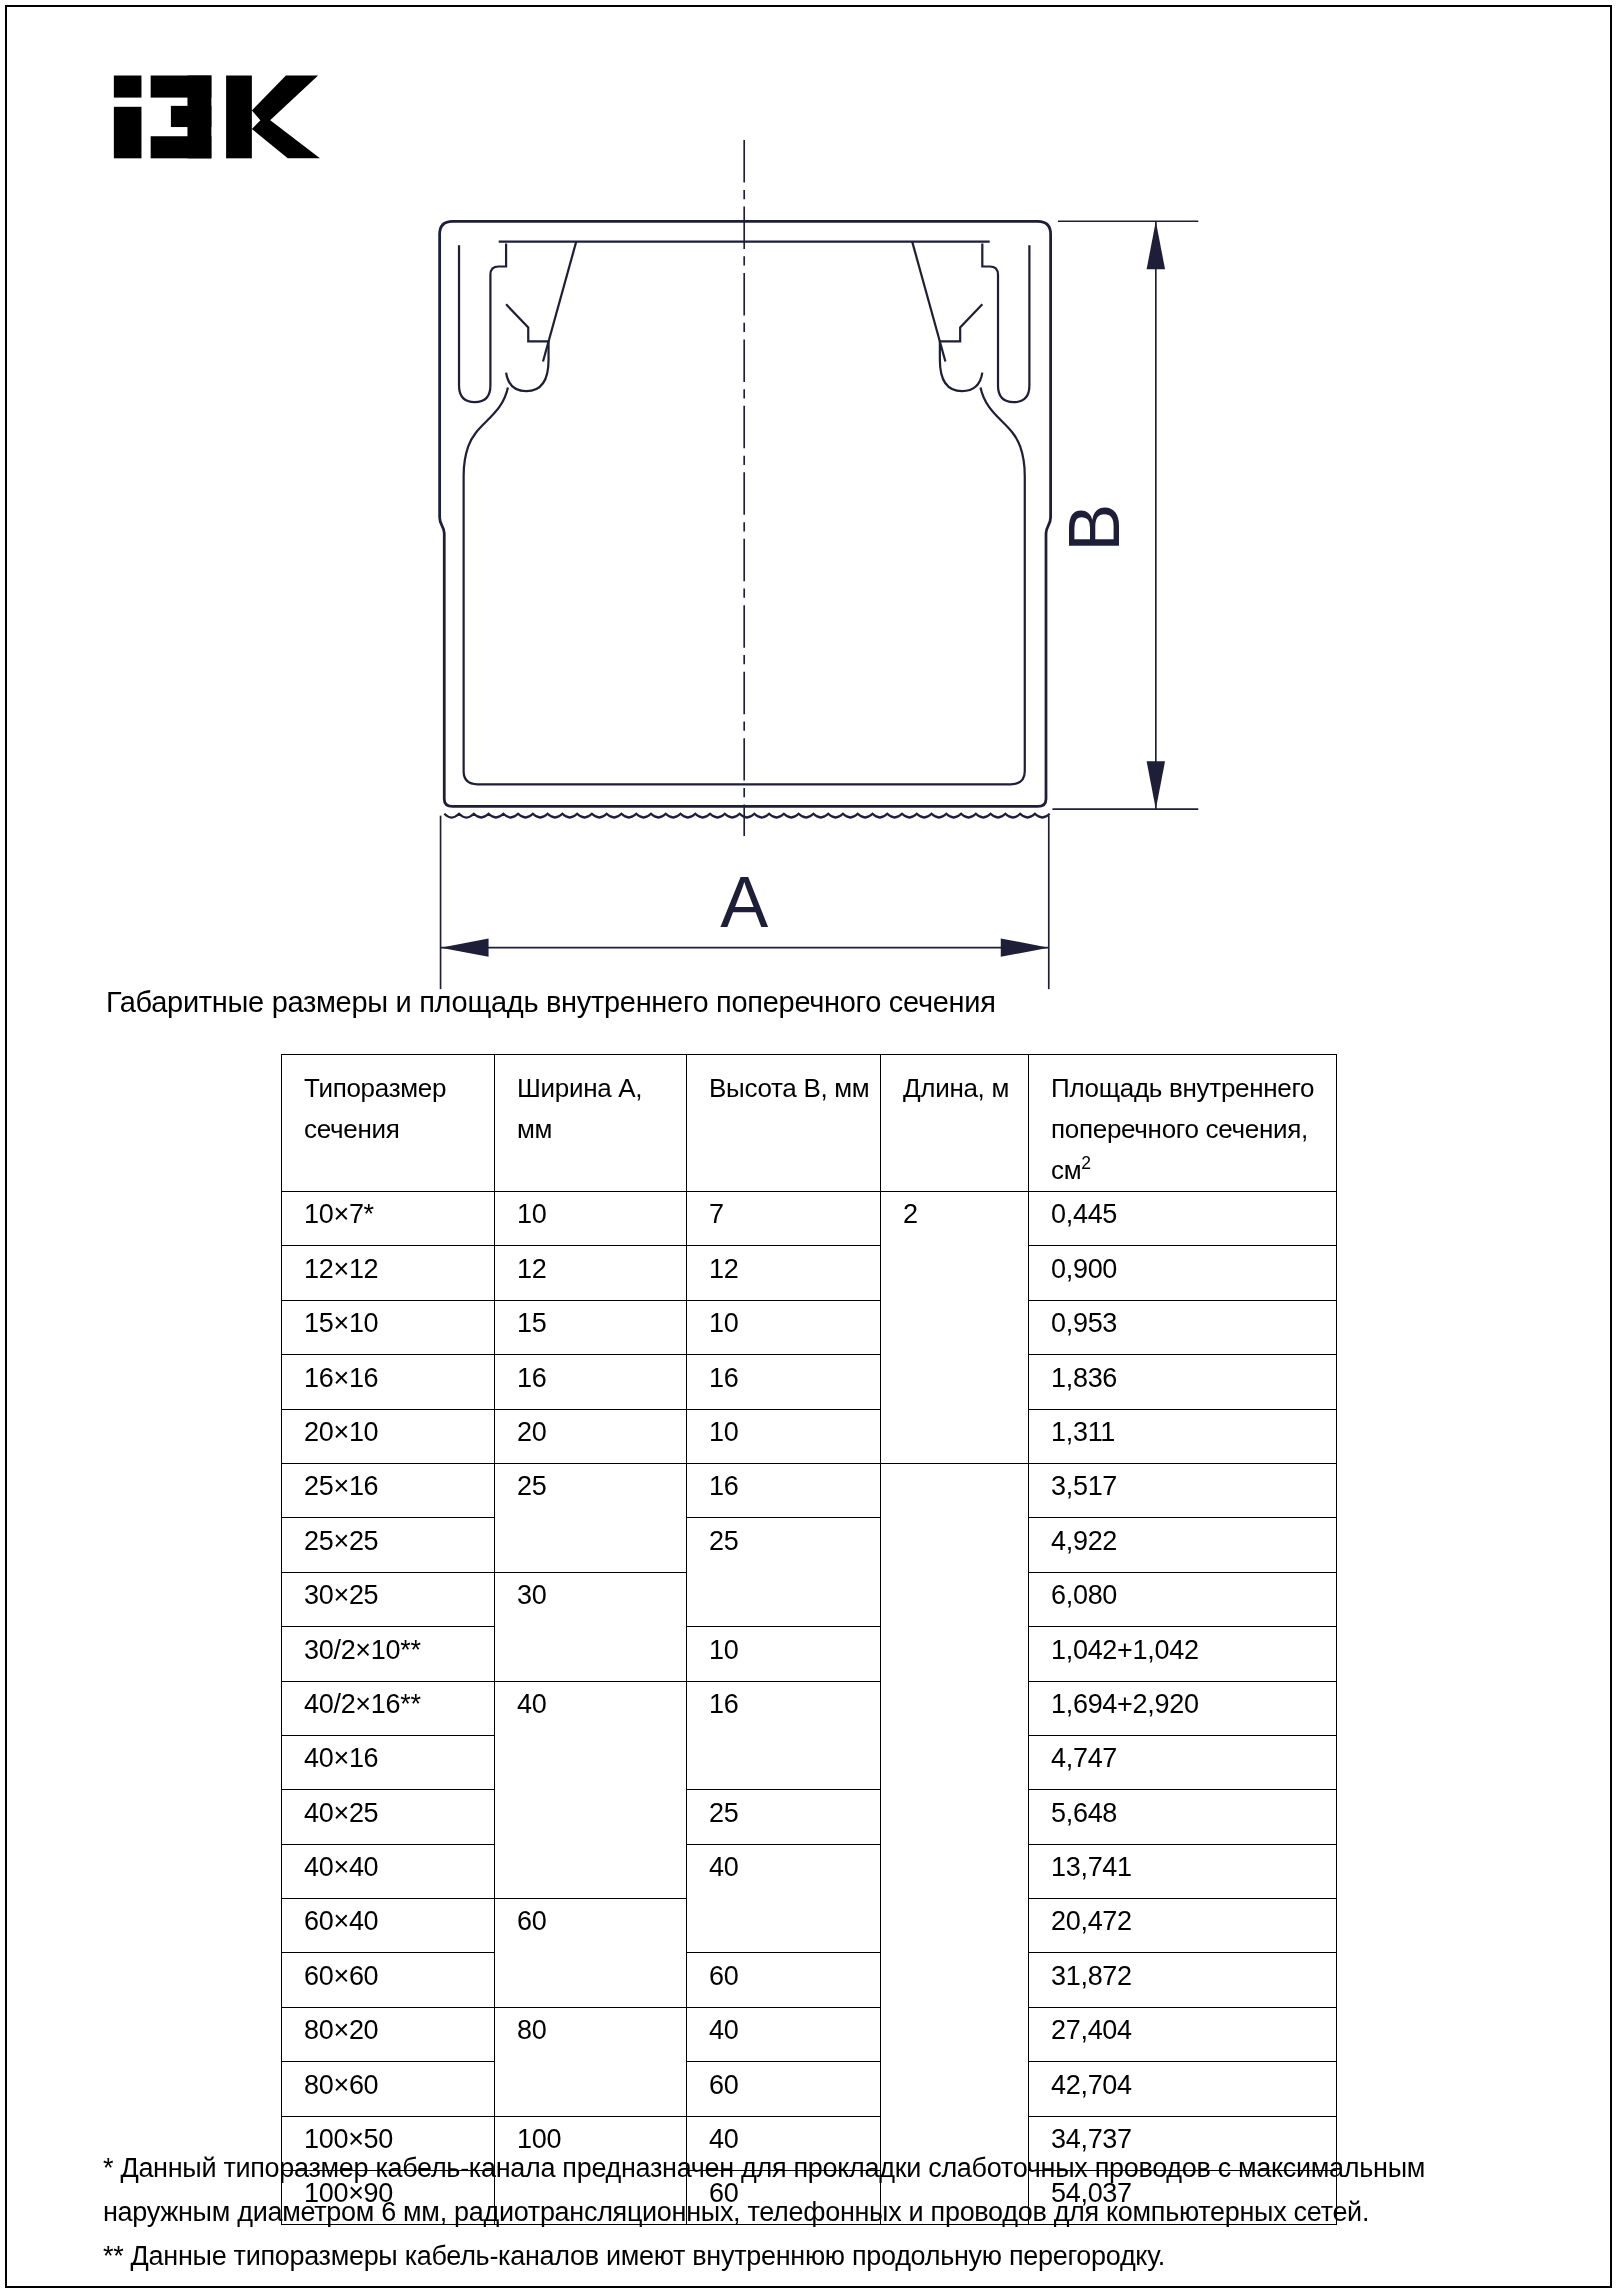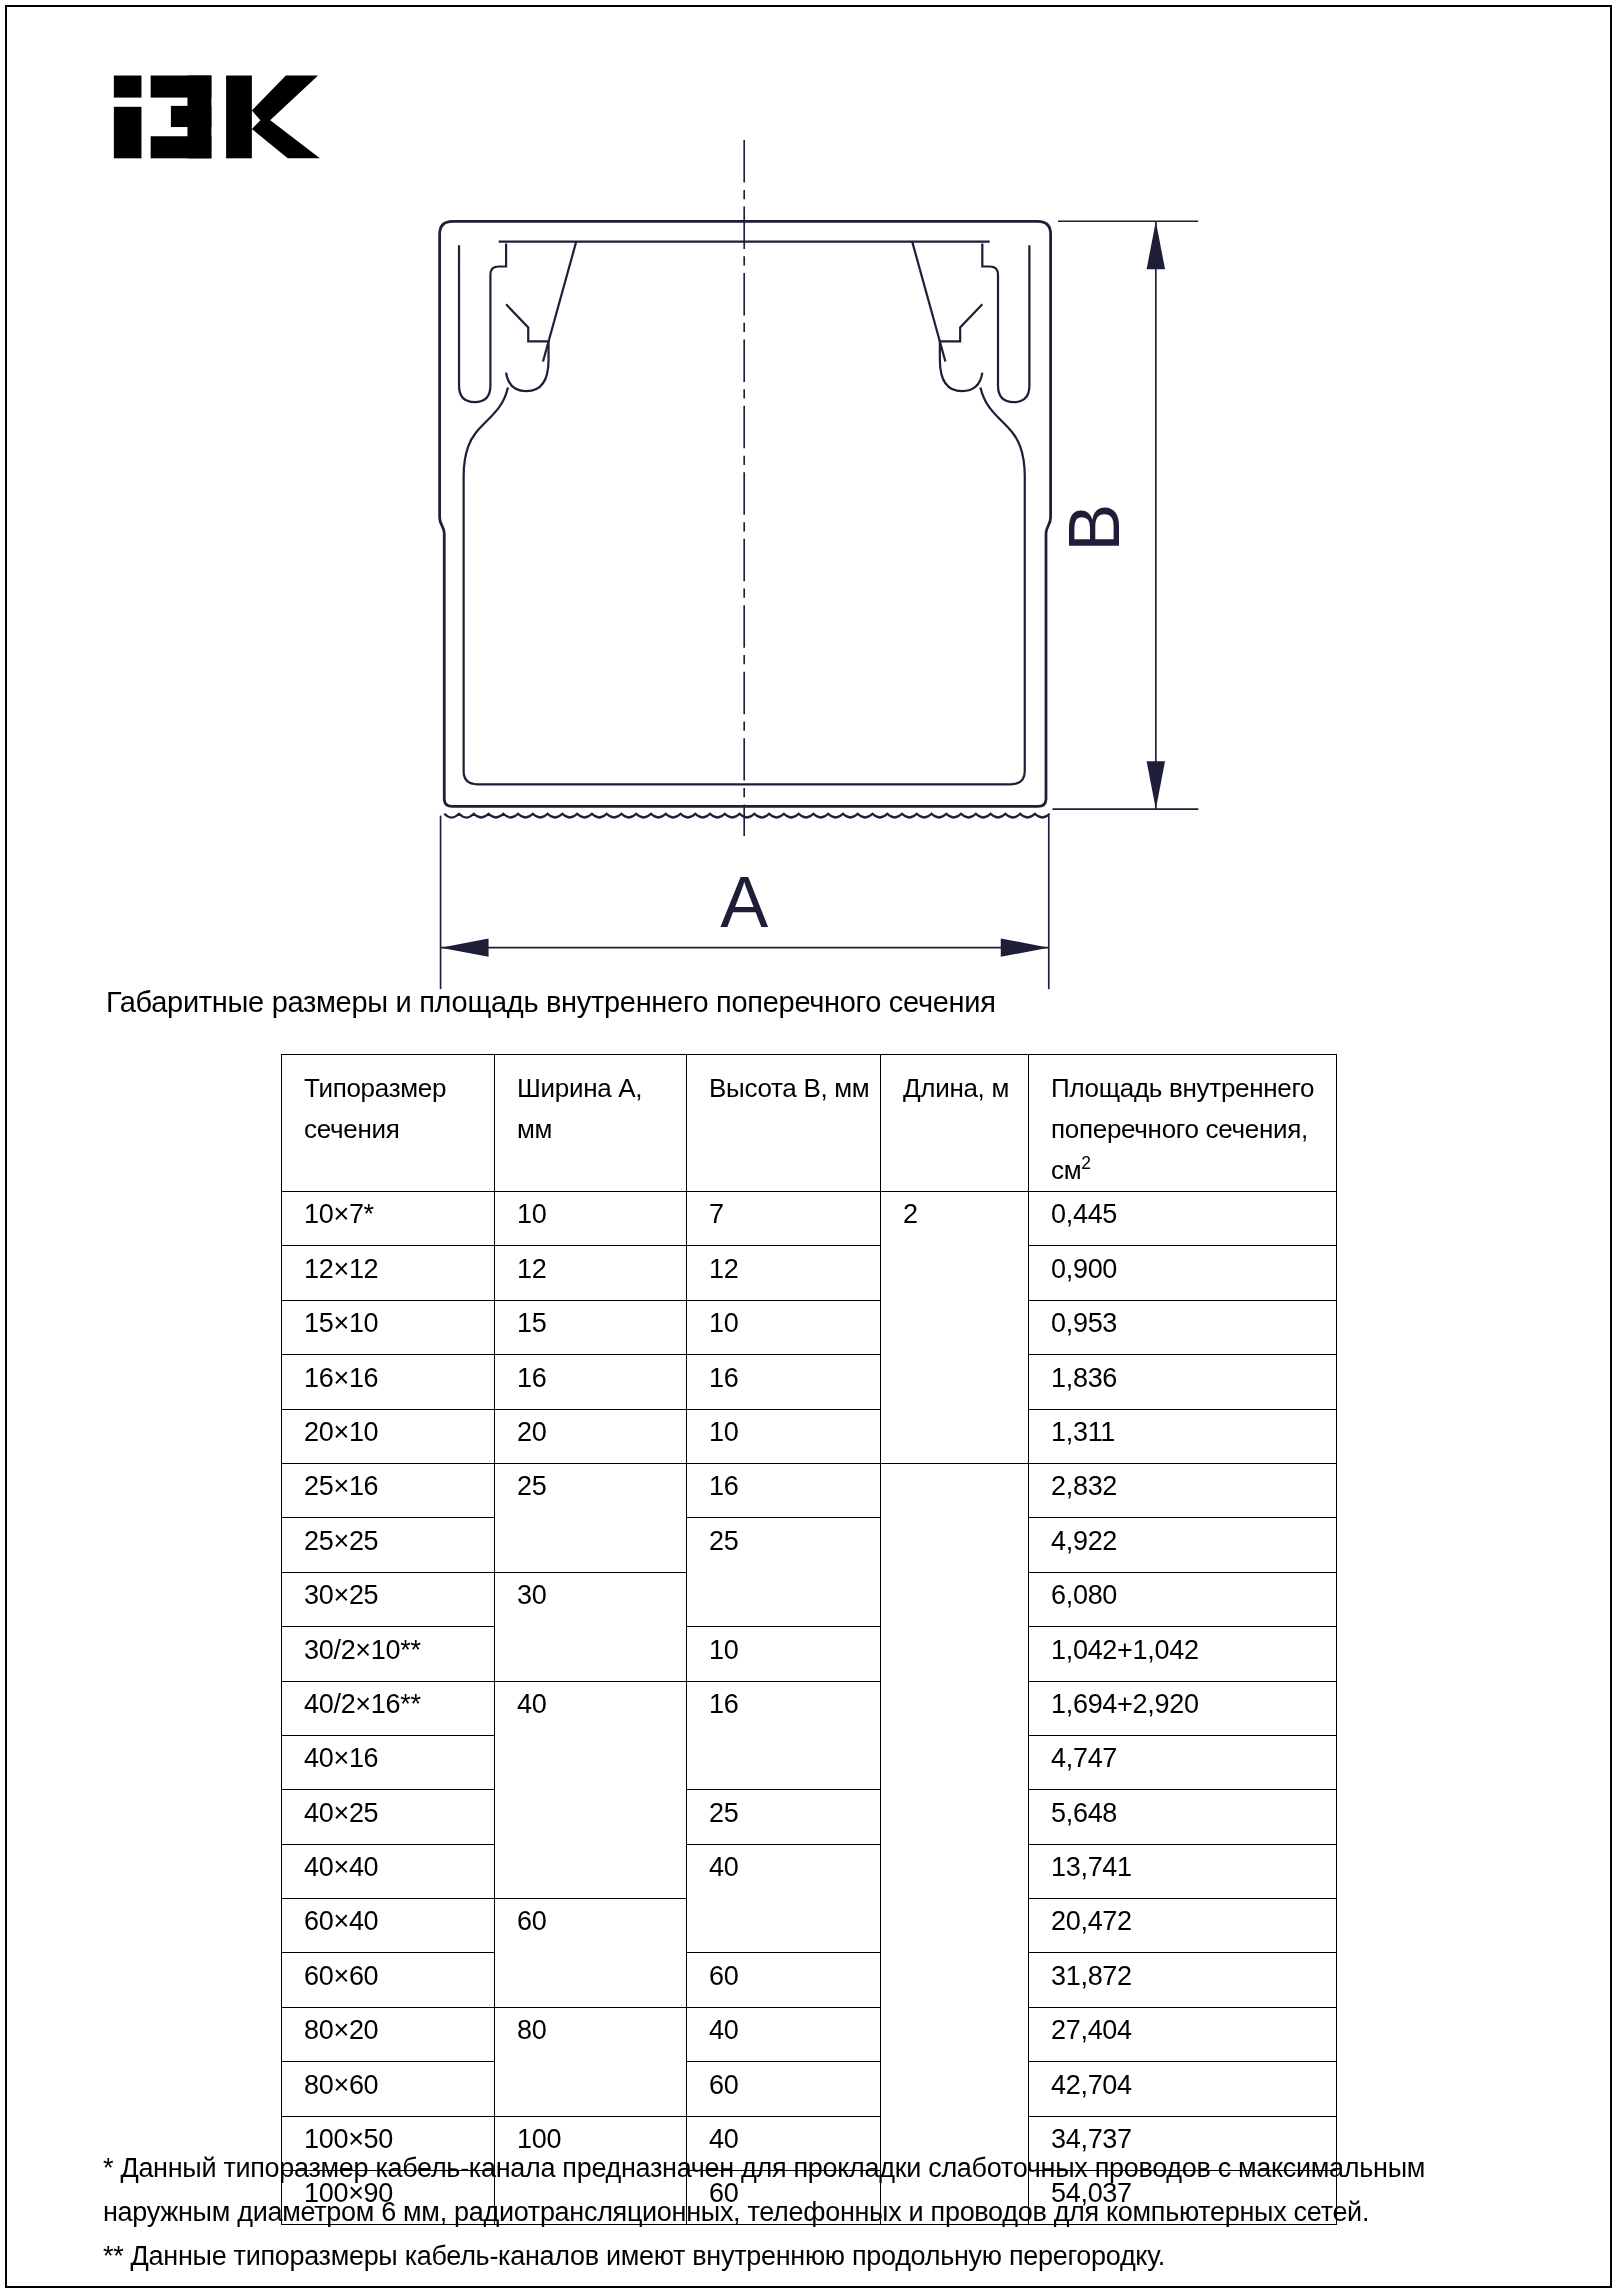--- a/index.html
+++ b/index.html
@@ -146,21 +146,21 @@
       <td>20×10</td>
       <td>20</td>
       <td>10</td>
       <td>1,311</td>
     </tr>
     <tr>
       <td>25×16</td>
       <td rowspan="2">25</td>
       <td>16</td>
       <td rowspan="14"></td>
-      <td>2,832</td>
+      <td>3,517</td>
     </tr>
     <tr>
       <td>25×25</td>
       <td rowspan="2">25</td>
       <td>4,922</td>
     </tr>
     <tr>
       <td>30×25</td>
       <td rowspan="2">30</td>
       <td>6,080</td>

